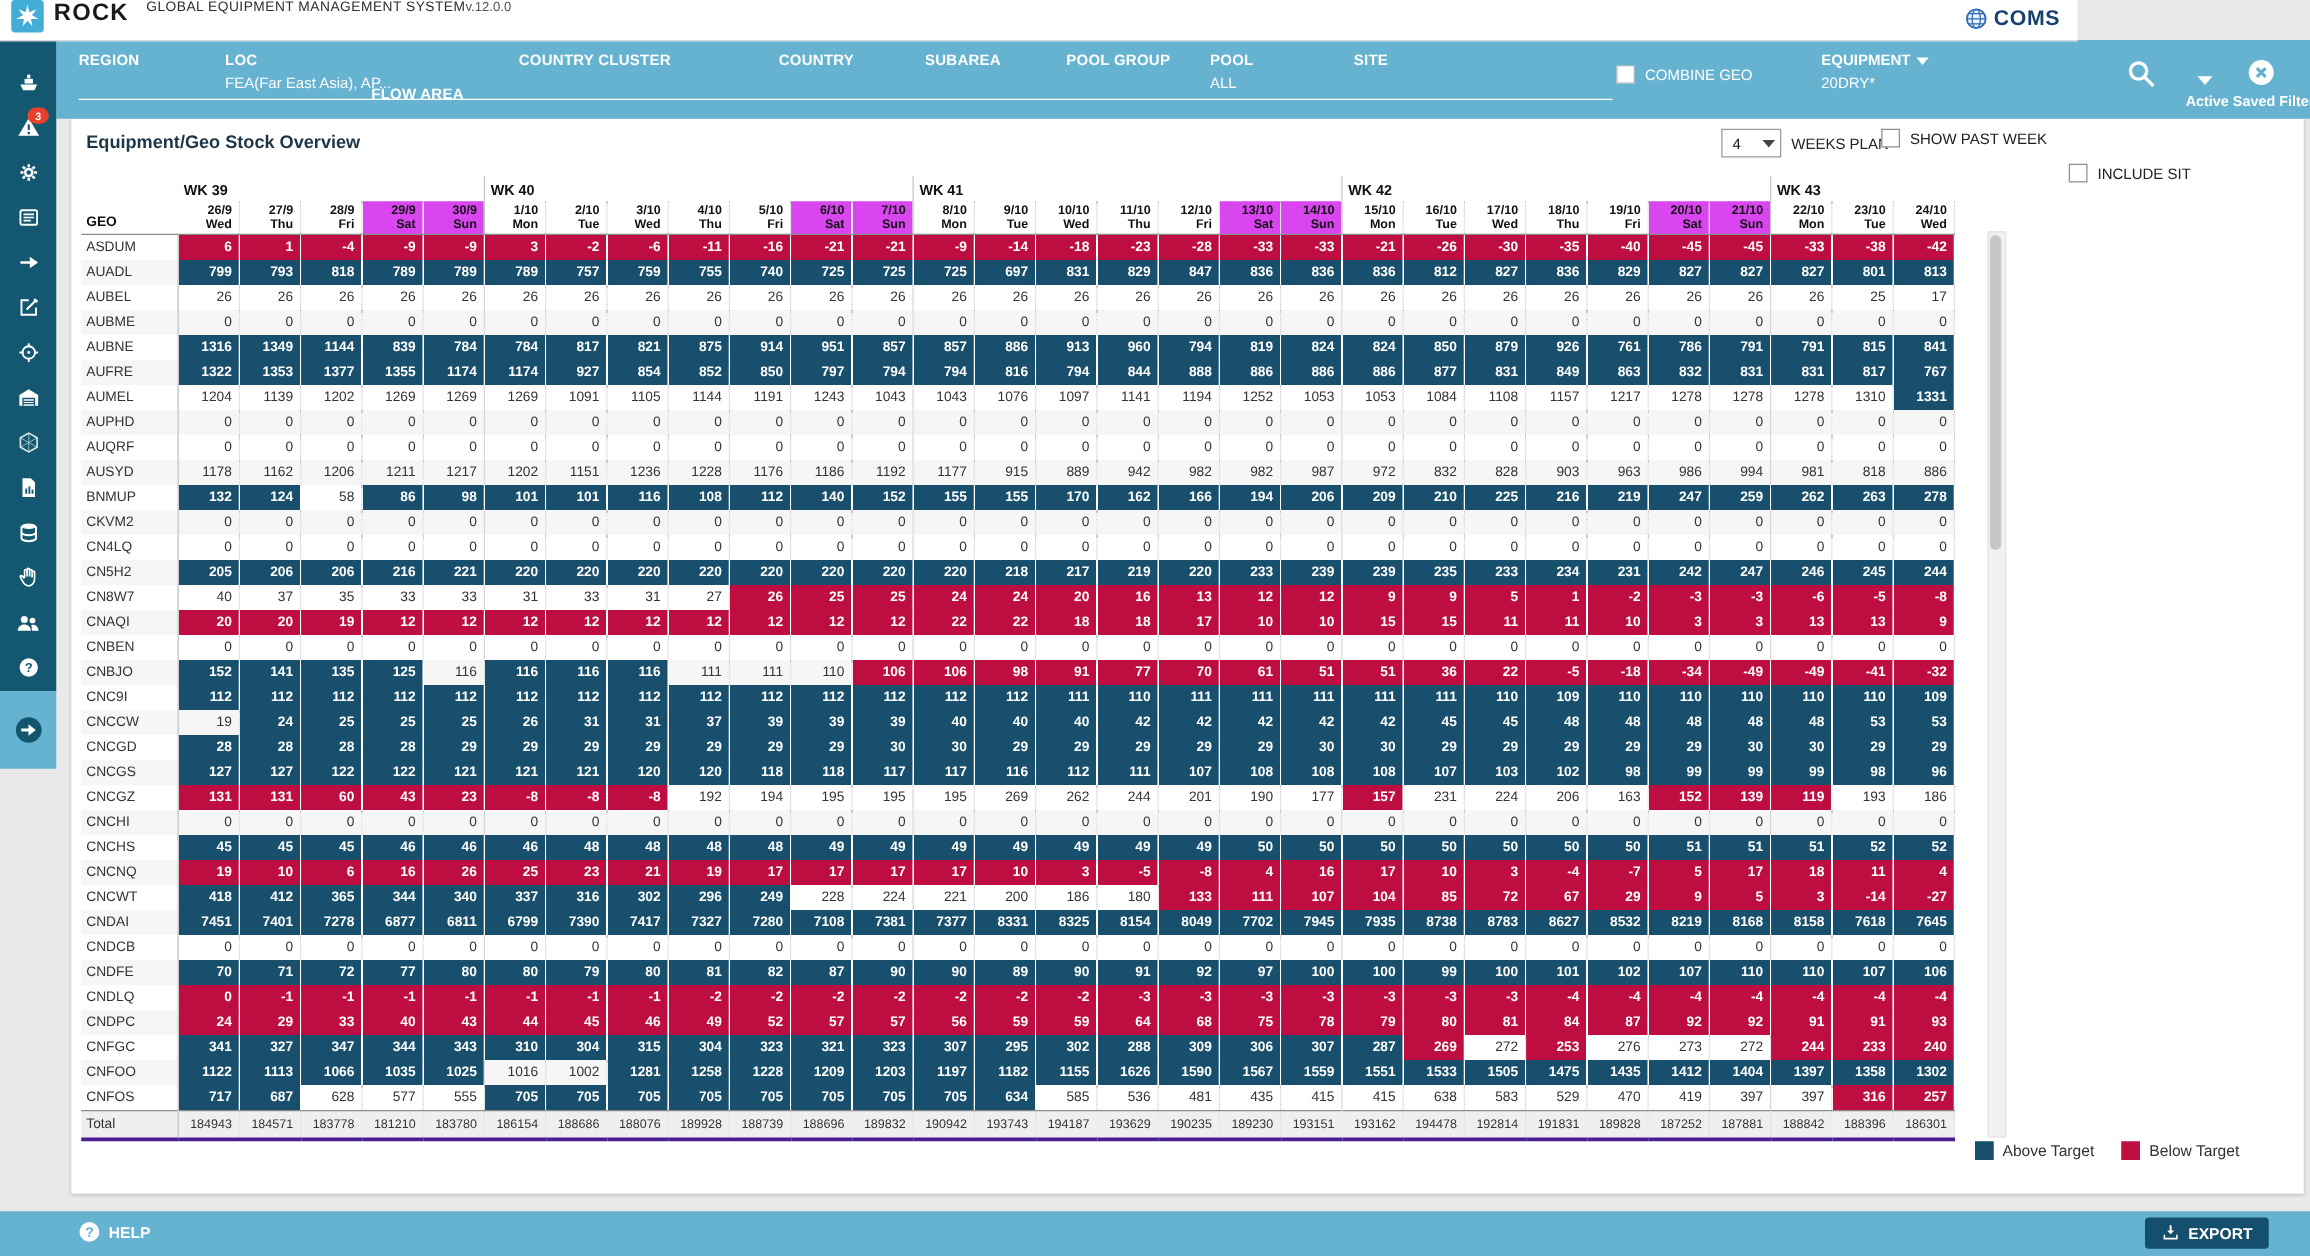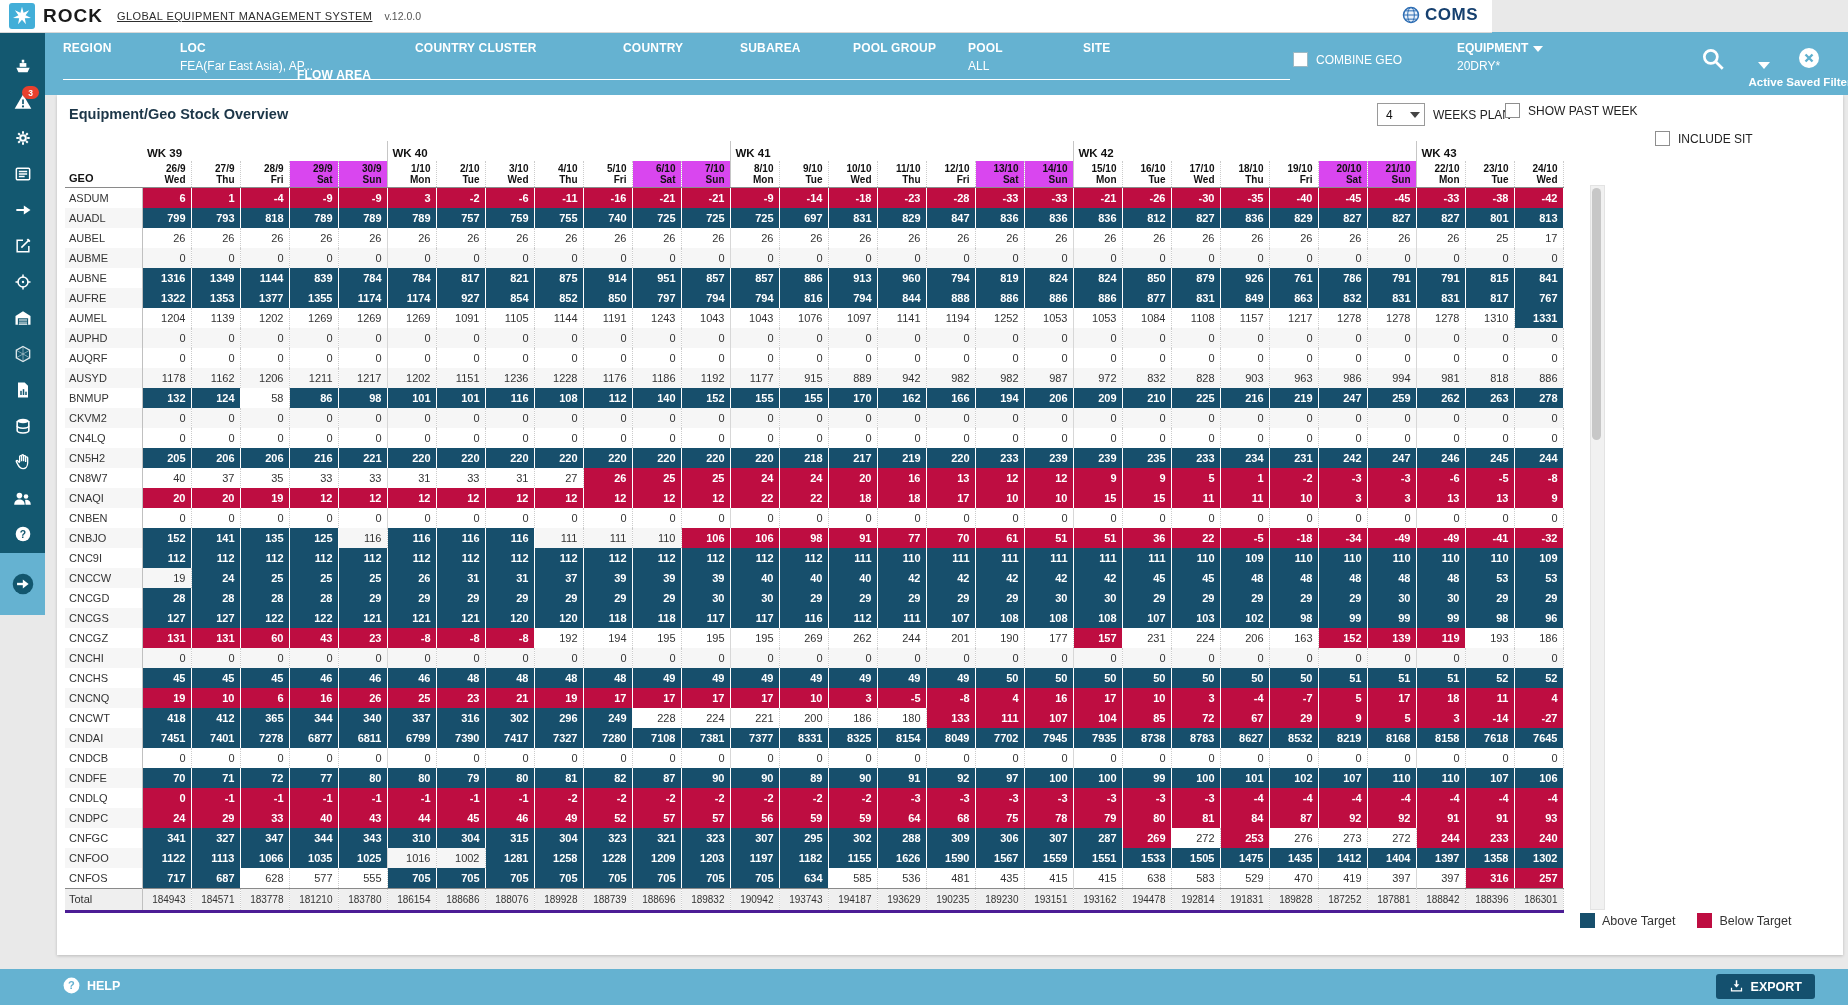--- a/index.html
+++ b/index.html
@@ -1,24 +1,24 @@
 <!DOCTYPE html>
 <html><head>
 <meta charset="utf-8">
 <style>
   html,body{margin:0;padding:0;}
   body{width:1848px;height:1005px;position:relative;overflow:hidden;background:#e9e9e9;
        font-family:"Liberation Sans",sans-serif;-webkit-font-smoothing:antialiased;}
   
-  .topbar{position:absolute;left:0;top:0;width:1492px;height:32px;background:#fff;
-          border-bottom:1px solid #d8d8d8;z-index:5;display:flex;align-items:center;}
+  .topbar{position:absolute;left:0;top:0;width:1662px;height:32px;background:#fff;
+          border-bottom:1px solid #d8d8d8;z-index:5;display:flex;}
   .starbox{width:26px;height:26px;background:#42aed8;border-radius:3px;margin:0 8px 0 9px;
            display:flex;align-items:center;justify-content:center;}
   .rock{font-size:19px;font-weight:bold;color:#1a1a1a;letter-spacing:1px;margin-right:14px;}
-  .tagline{font-size:11px;color:#2e2e2e;letter-spacing:.4px;margin-right:12px;text-decoration:underline;}
+  .tagline{font-size:11px;color:#2e2e2e;letter-spacing:.4px;}
   .version{font-size:10.5px;color:#555;}
   .coms{position:absolute;right:14px;top:5px;display:flex;align-items:center;gap:4px;}
   .coms-text{font-size:17px;font-weight:bold;color:#16406f;letter-spacing:.5px;}
   
   .sidebar{position:absolute;left:0;top:32px;width:45px;height:521px;background:#135870;z-index:4;
            display:flex;flex-direction:column;align-items:center;padding-top:16px;box-sizing:border-box;}
   .s-icon{width:45px;height:36px;display:flex;align-items:center;justify-content:center;position:relative;cursor:pointer;}
   .badge{position:absolute;top:2px;right:6px;min-width:13px;height:13px;border-radius:7px;background:#e8402e;
          color:#fff;font-size:8.5px;font-weight:bold;display:flex;align-items:center;justify-content:center;padding:0 2px;}
   .sidebar-active{position:absolute;left:0;top:553px;width:45px;height:62px;background:#65b2d1;z-index:4;

